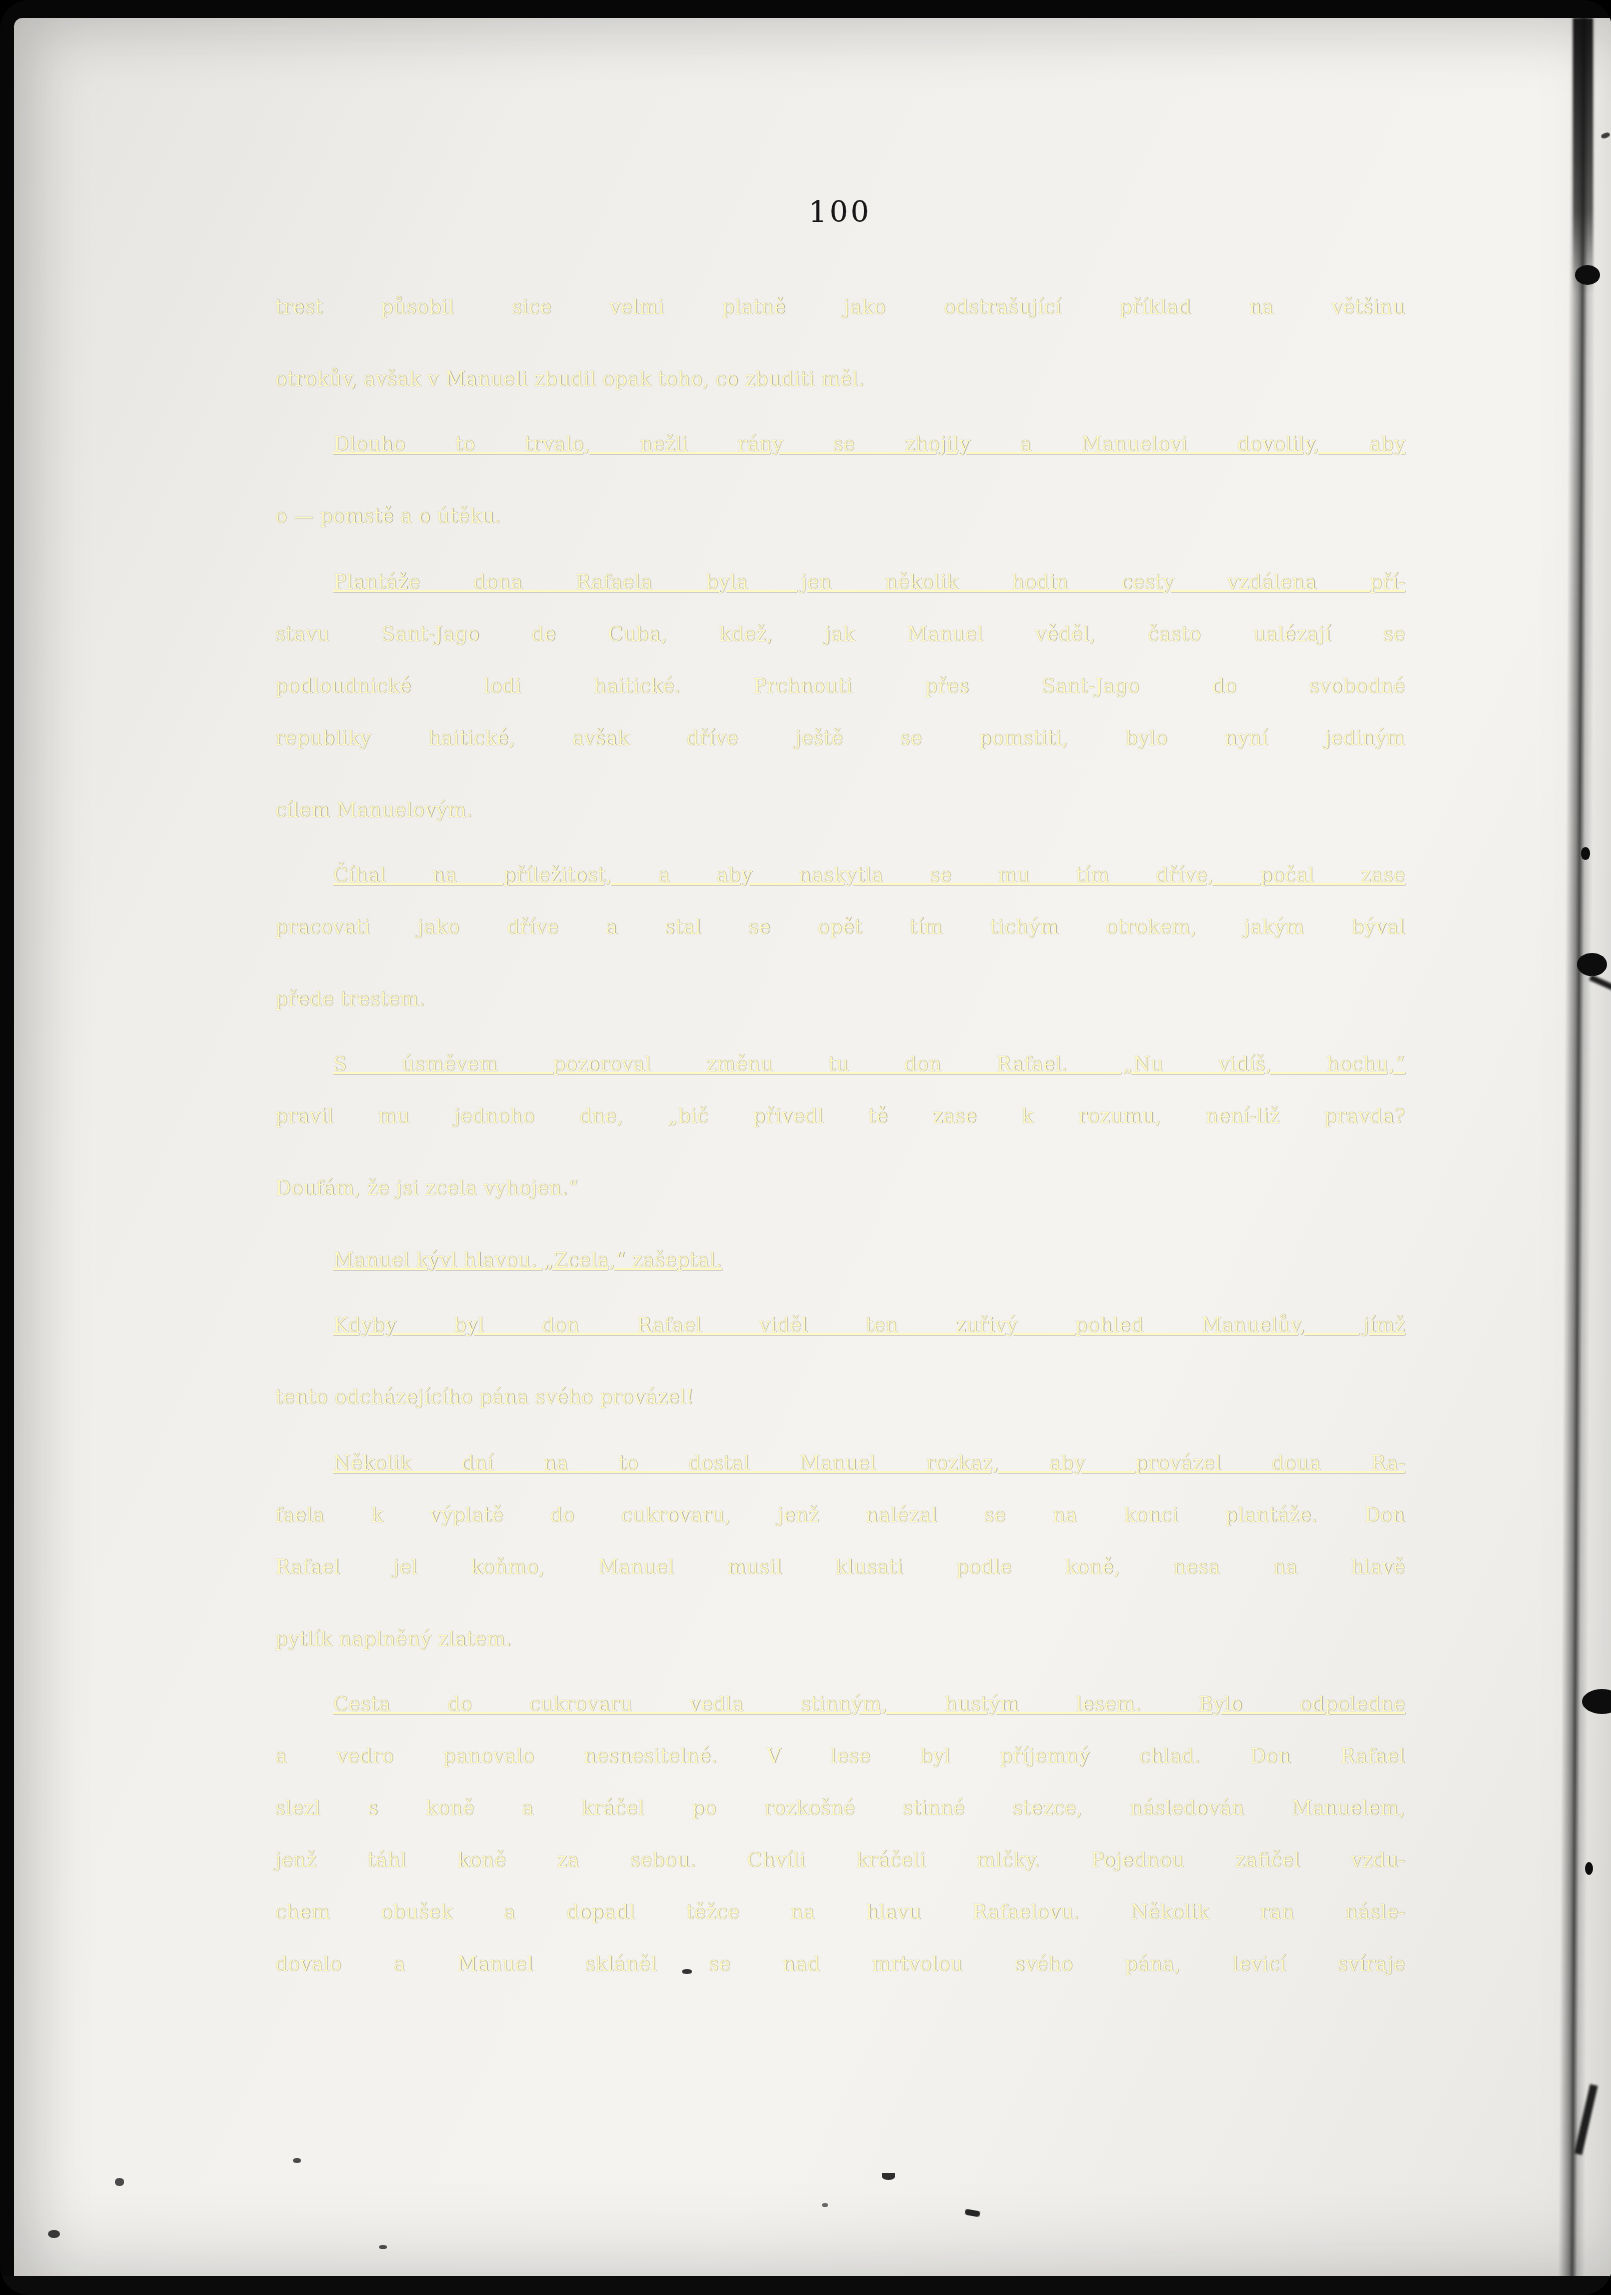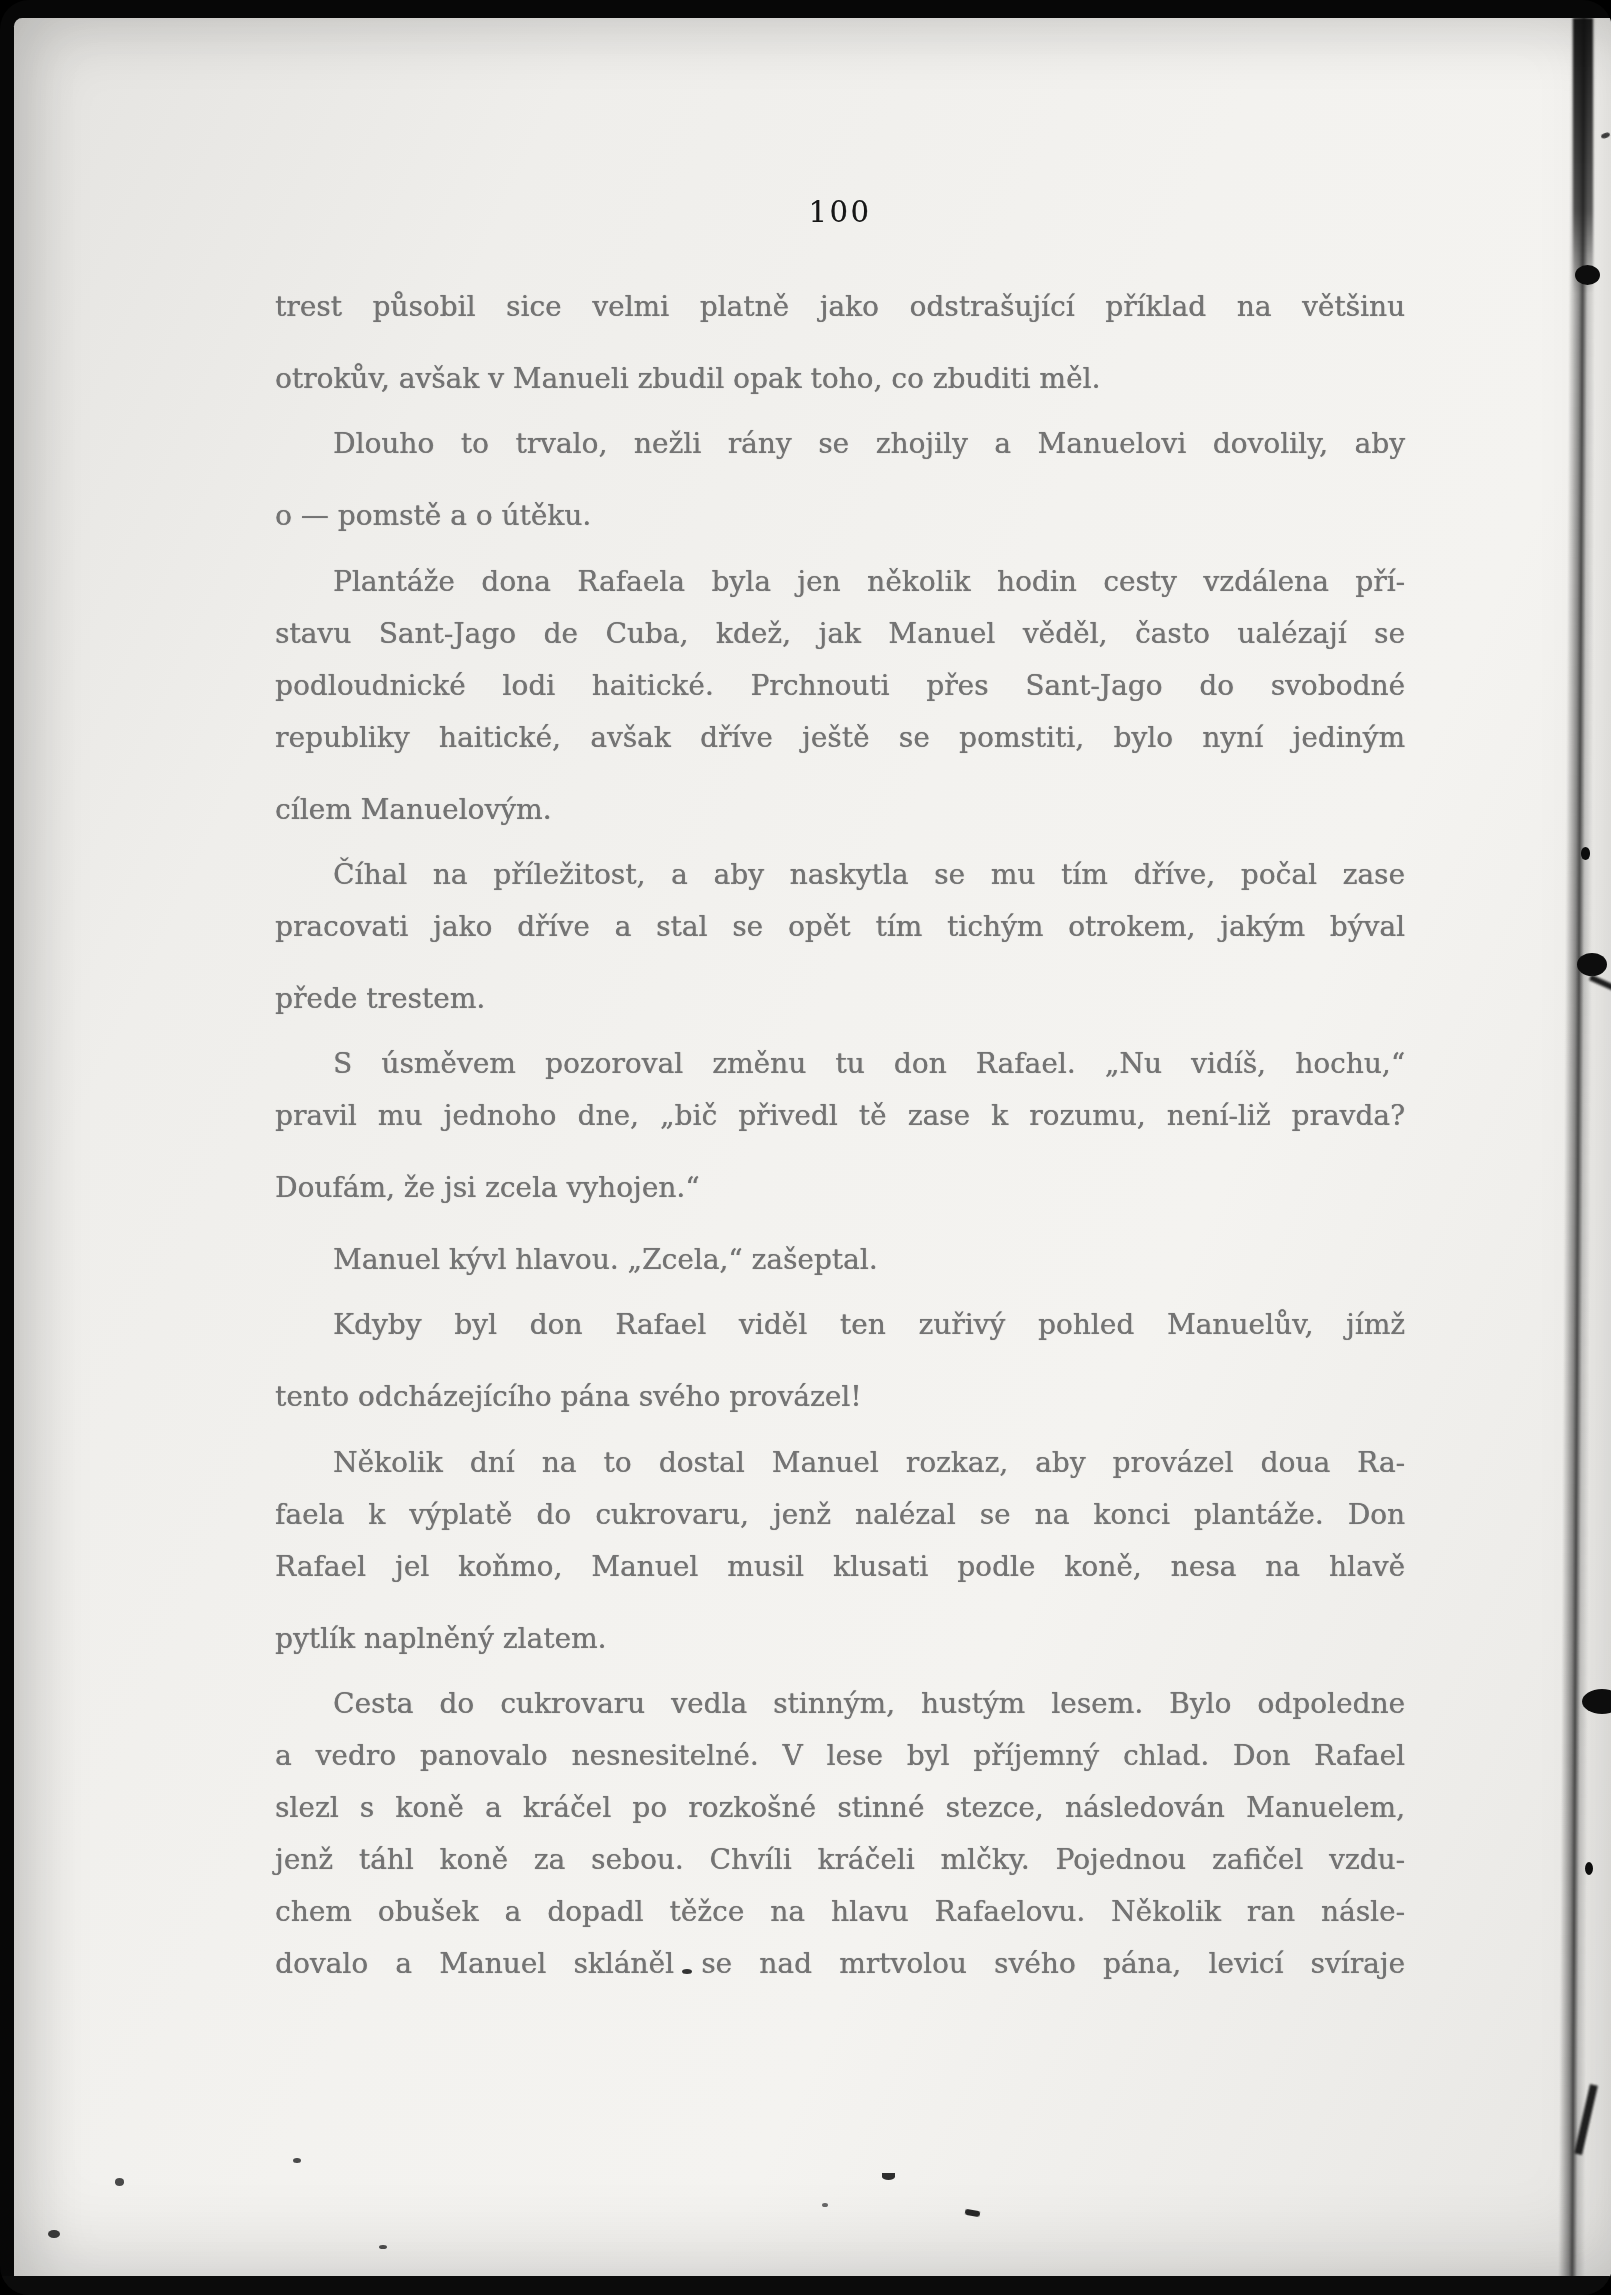--- a/index.html
+++ b/index.html
@@ -46,28 +46,28 @@
   .page-number {
     position:absolute; left:275px; top:195px; width:1130px;
     text-align:center;
     font-size:29px; letter-spacing:2.5px;
     color:#171717;
     text-shadow:0.3px 0.3px 0.6px rgba(20,20,20,0.5);
   }
   
   .text-column {
     position:absolute; left:275px; top:281px; width:1130px;
-    color:#737373;
-    font-size:28px; line-height:52px;
+    color:#fef9c3;
+    font-size:20px; line-height:52px;
     text-shadow:0.3px 0.3px 0.7px rgba(25,25,25,0.55);
   }
   .paragraph { margin:0 0 13.3px 0; }
   .line { text-align:justify; text-align-last:justify; text-justify:inter-word; }
   .line.last { text-align-last:left;margin-top:20px; }
-  .paragraph.indent .line.first { text-indent:58px; }
+  .paragraph.indent .line.first { text-indent:58px;text-decoration:underline; }
 </style>
 </head>
 <body>
 
 <div class="scan">
 
   <div class="paper"></div>
 
   <div class="edge-line"></div>
   <div class="edge-top"></div>

